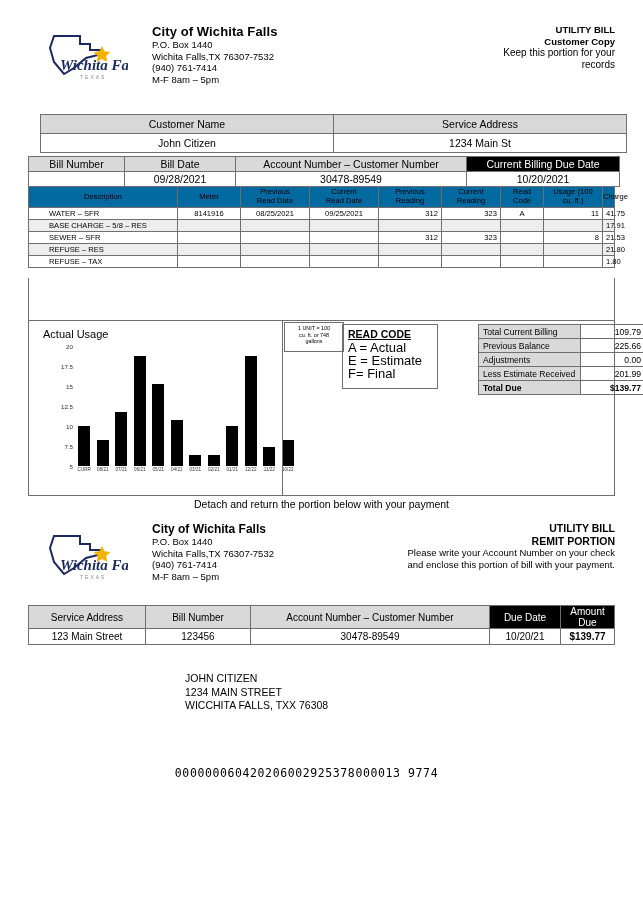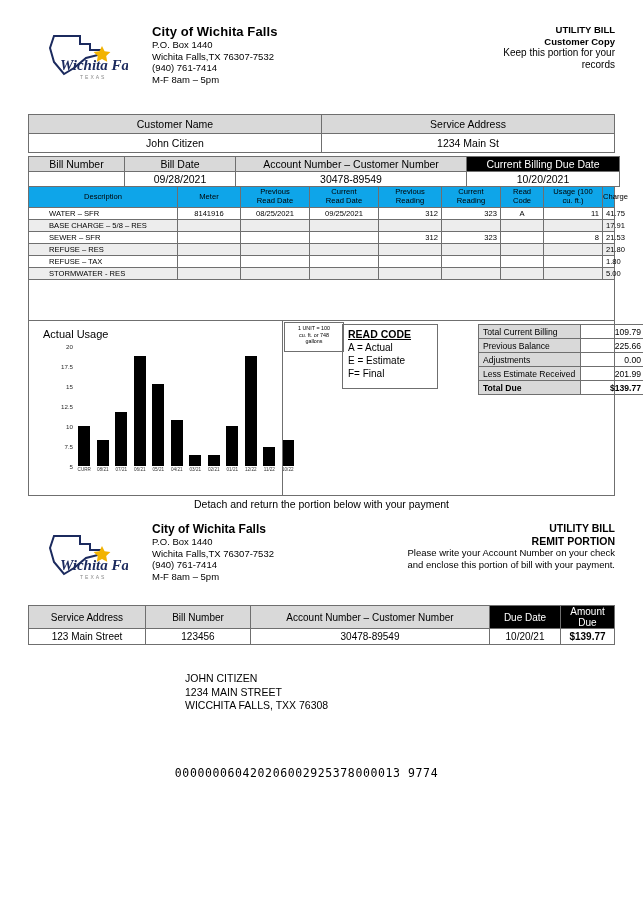--- a/index.html
+++ b/index.html
@@ -26,34 +26,34 @@
 
   
   .tbl{border-collapse:collapse;table-layout:fixed;}
   .tbl td,.tbl th{border:1px solid #6f6f6f;padding:0;}
   .gray{background:#d9d9d9;}
   .blk{background:#000;color:#fff;}
   .ctr{text-align:center;}
   .rgt{text-align:right;}
 
   
-  .cust{position:absolute;left:28px;top:114px;width:496px;}
+  .cust{position:absolute;left:40px;top:114px;width:496px;}
   .cust table{width:587px;}
   .cust td{height:18px;font-size:10.5px;}
   .cust .hd{font-size:10.5px;}
 
   
   .billrow{position:absolute;left:28px;top:156px;width:587px;}
   .billrow table{width:587px;}
   .billrow td{height:14px;font-size:10.5px;}
 
   
   .detail{position:absolute;left:28px;top:186px;width:587px;}
   .detail table{width:587px;}
-  .detail th{font-size:7.6px;font-weight:normal;height:20px;line-height:8.6px;background:#0ea5e9;}
+  .detail th{font-size:7.6px;font-weight:normal;height:20px;line-height:8.6px;background:#0369a1;}
   .detail td{font-size:7.6px;height:11px;padding:0 3px;}
   .detail td.desc{padding-left:20px;}
   .alt{background:#ededed;}
 
   
   .blankbox{position:absolute;left:28px;top:278px;width:585px;height:42px;border-left:1px solid #6f6f6f;border-right:1px solid #6f6f6f;border-bottom:1px solid #6f6f6f;}
 
   
   .midbox{position:absolute;left:28px;top:320px;width:585px;height:175px;border:1px solid #6f6f6f;border-top:none;}
   .chart-title{position:absolute;left:14px;top:8px;font-size:11px;}
@@ -62,21 +62,21 @@
   .ylab{position:absolute;right:0;font-size:6.2px;color:#2b2b2b;transform:translateY(-50%);text-align:right;}
   .plot{position:absolute;left:28px;top:0;width:222px;height:120px;}
   .bar{position:absolute;bottom:0;background:#000;width:12px;}
   .xaxis{position:absolute;left:28px;top:121px;width:222px;height:9px;}
   .xlab{position:absolute;font-size:4.6px;color:#333;text-align:center;width:22px;transform:translateX(-50%);}
   .unitnote{position:absolute;left:255px;top:2px;width:60px;height:30px;border:1px solid #6f6f6f;font-size:5.4px;line-height:6.6px;text-align:center;padding-top:2px;box-sizing:border-box;}
   .chart-sep{position:absolute;left:253px;top:0;width:1px;height:175px;background:#6f6f6f;}
 
   .readcode{position:absolute;left:313px;top:4px;width:96px;height:65px;border:1px solid #6f6f6f;box-sizing:border-box;padding:3px 0 0 5px;}
   .rc-title{font-size:10.5px;font-weight:bold;text-decoration:underline;line-height:13px;}
-  .rc-line{font-size:10px;line-height:13px;}
+  .rc-line{font-size:13px;line-height:13px;}
   .summary{position:absolute;left:409px;top:4px;width:168px;}
   .summary table{width:168px;border-collapse:collapse;margin-left:40px;}
   .summary td{border:1px solid #6f6f6f;font-size:8.6px;height:13px;padding:0 4px;}
   .summary td.lbl{background:#d9d9d9;}
   .summary td.val{text-align:right;width:56px;}
   .summary tr.total td{font-weight:bold;}
 
   
   .detach{position:absolute;left:0;top:498px;width:643px;text-align:center;font-size:10.5px;}
 
@@ -244,31 +244,20 @@
       <tr>
         <td class="desc">REFUSE – TAX</td>
         <td class="ctr"></td>
         <td class="ctr"></td>
         <td class="ctr"></td>
         <td class="rgt"></td>
         <td class="rgt"></td>
         <td class="ctr"></td>
         <td class="rgt"></td>
         <td class="rgt">1.80</td>
-      </tr>
-      <tr class="alt">
-        <td class="desc">STORMWATER - RES</td>
-        <td class="ctr"></td>
-        <td class="ctr"></td>
-        <td class="ctr"></td>
-        <td class="rgt"></td>
-        <td class="rgt"></td>
-        <td class="ctr"></td>
-        <td class="rgt"></td>
-        <td class="rgt">5.00</td>
       </tr>
     </tbody>
       </table>
   </div>
 
   <div class="blankbox"></div>
 
   <div class="midbox">
 
     <div class="chart-title">Actual Usage</div>

